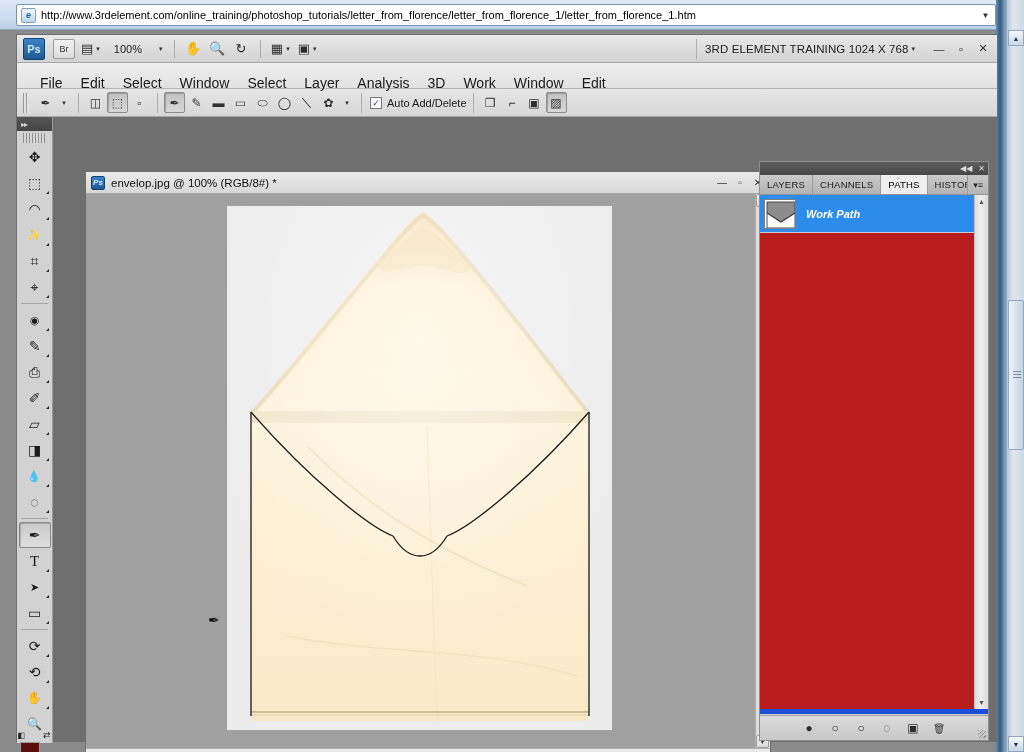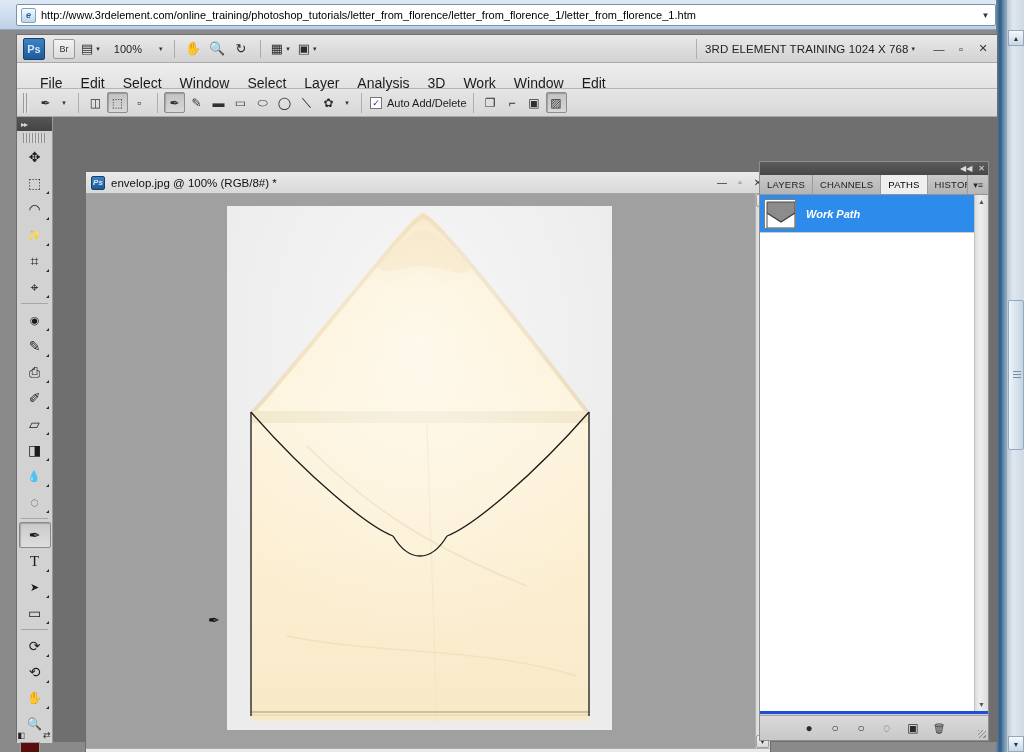--- a/index.html
+++ b/index.html
@@ -256,22 +256,22 @@
     background:linear-gradient(#c9c9c9,#b4b4b4);
   }
   .ptab.active{
     background:#efefef;color:#000;
   }
   .ptab-menu{
     margin-left:auto;display:flex;align-items:center;padding:0 5px;
     font-size:9px;color:#2a2a2a;
   }
   .panel-body{
-    position:absolute;left:0;right:0;top:33px;bottom:26px;background:#ffffff;
-    border-bottom:3px solid #1d4ed8;
+    position:absolute;left:0;right:0;top:33px;bottom:26px;background:#b91c1c;
+    border-bottom:5px solid #1d4ed8;
   }
   .path-row{
     display:flex;align-items:center;height:38px;background:#2d8ceb;color:#fff;
     padding-left:4px;border-bottom:1px solid #cdcdcd;margin-right:14px;
   }
   .path-thumb{
     width:32px;height:30px;border:1px solid #7e7e7e;background:#fff;position:relative;overflow:hidden;flex:0 0 auto;
   }
   .path-name{font-size:11px;font-style:italic;font-weight:bold;margin-left:10px;color:#fff;}
   .panel-scroll{

